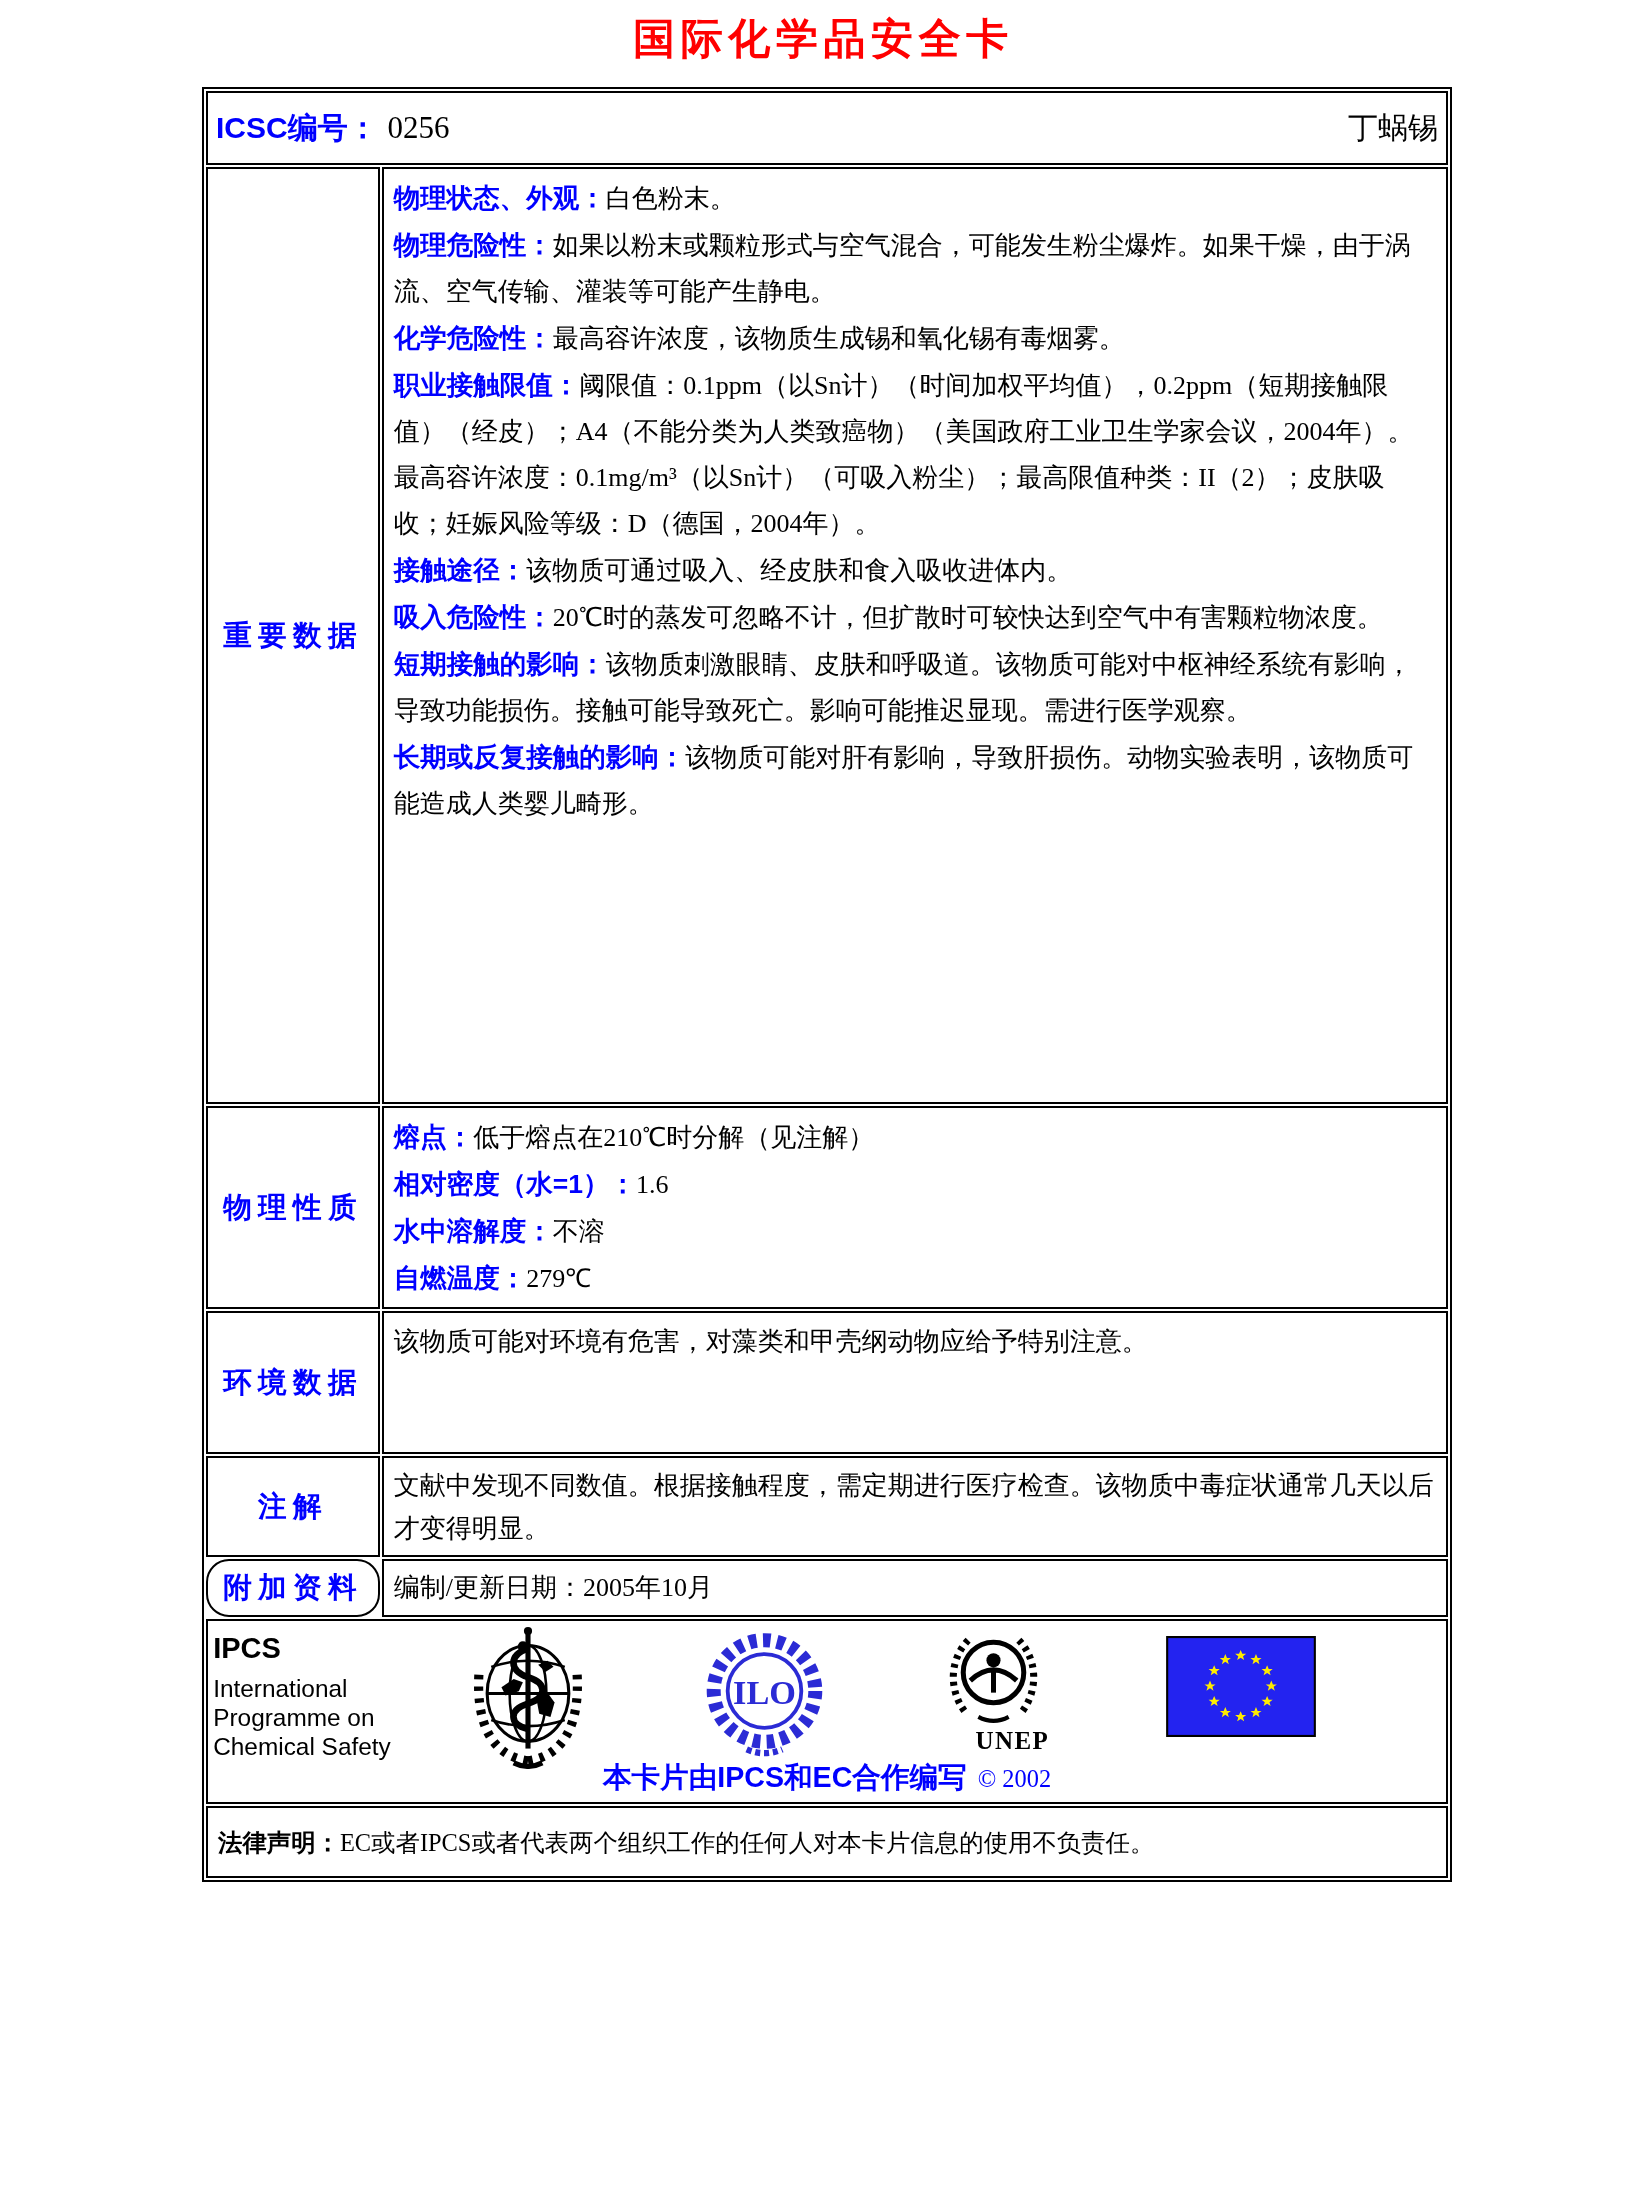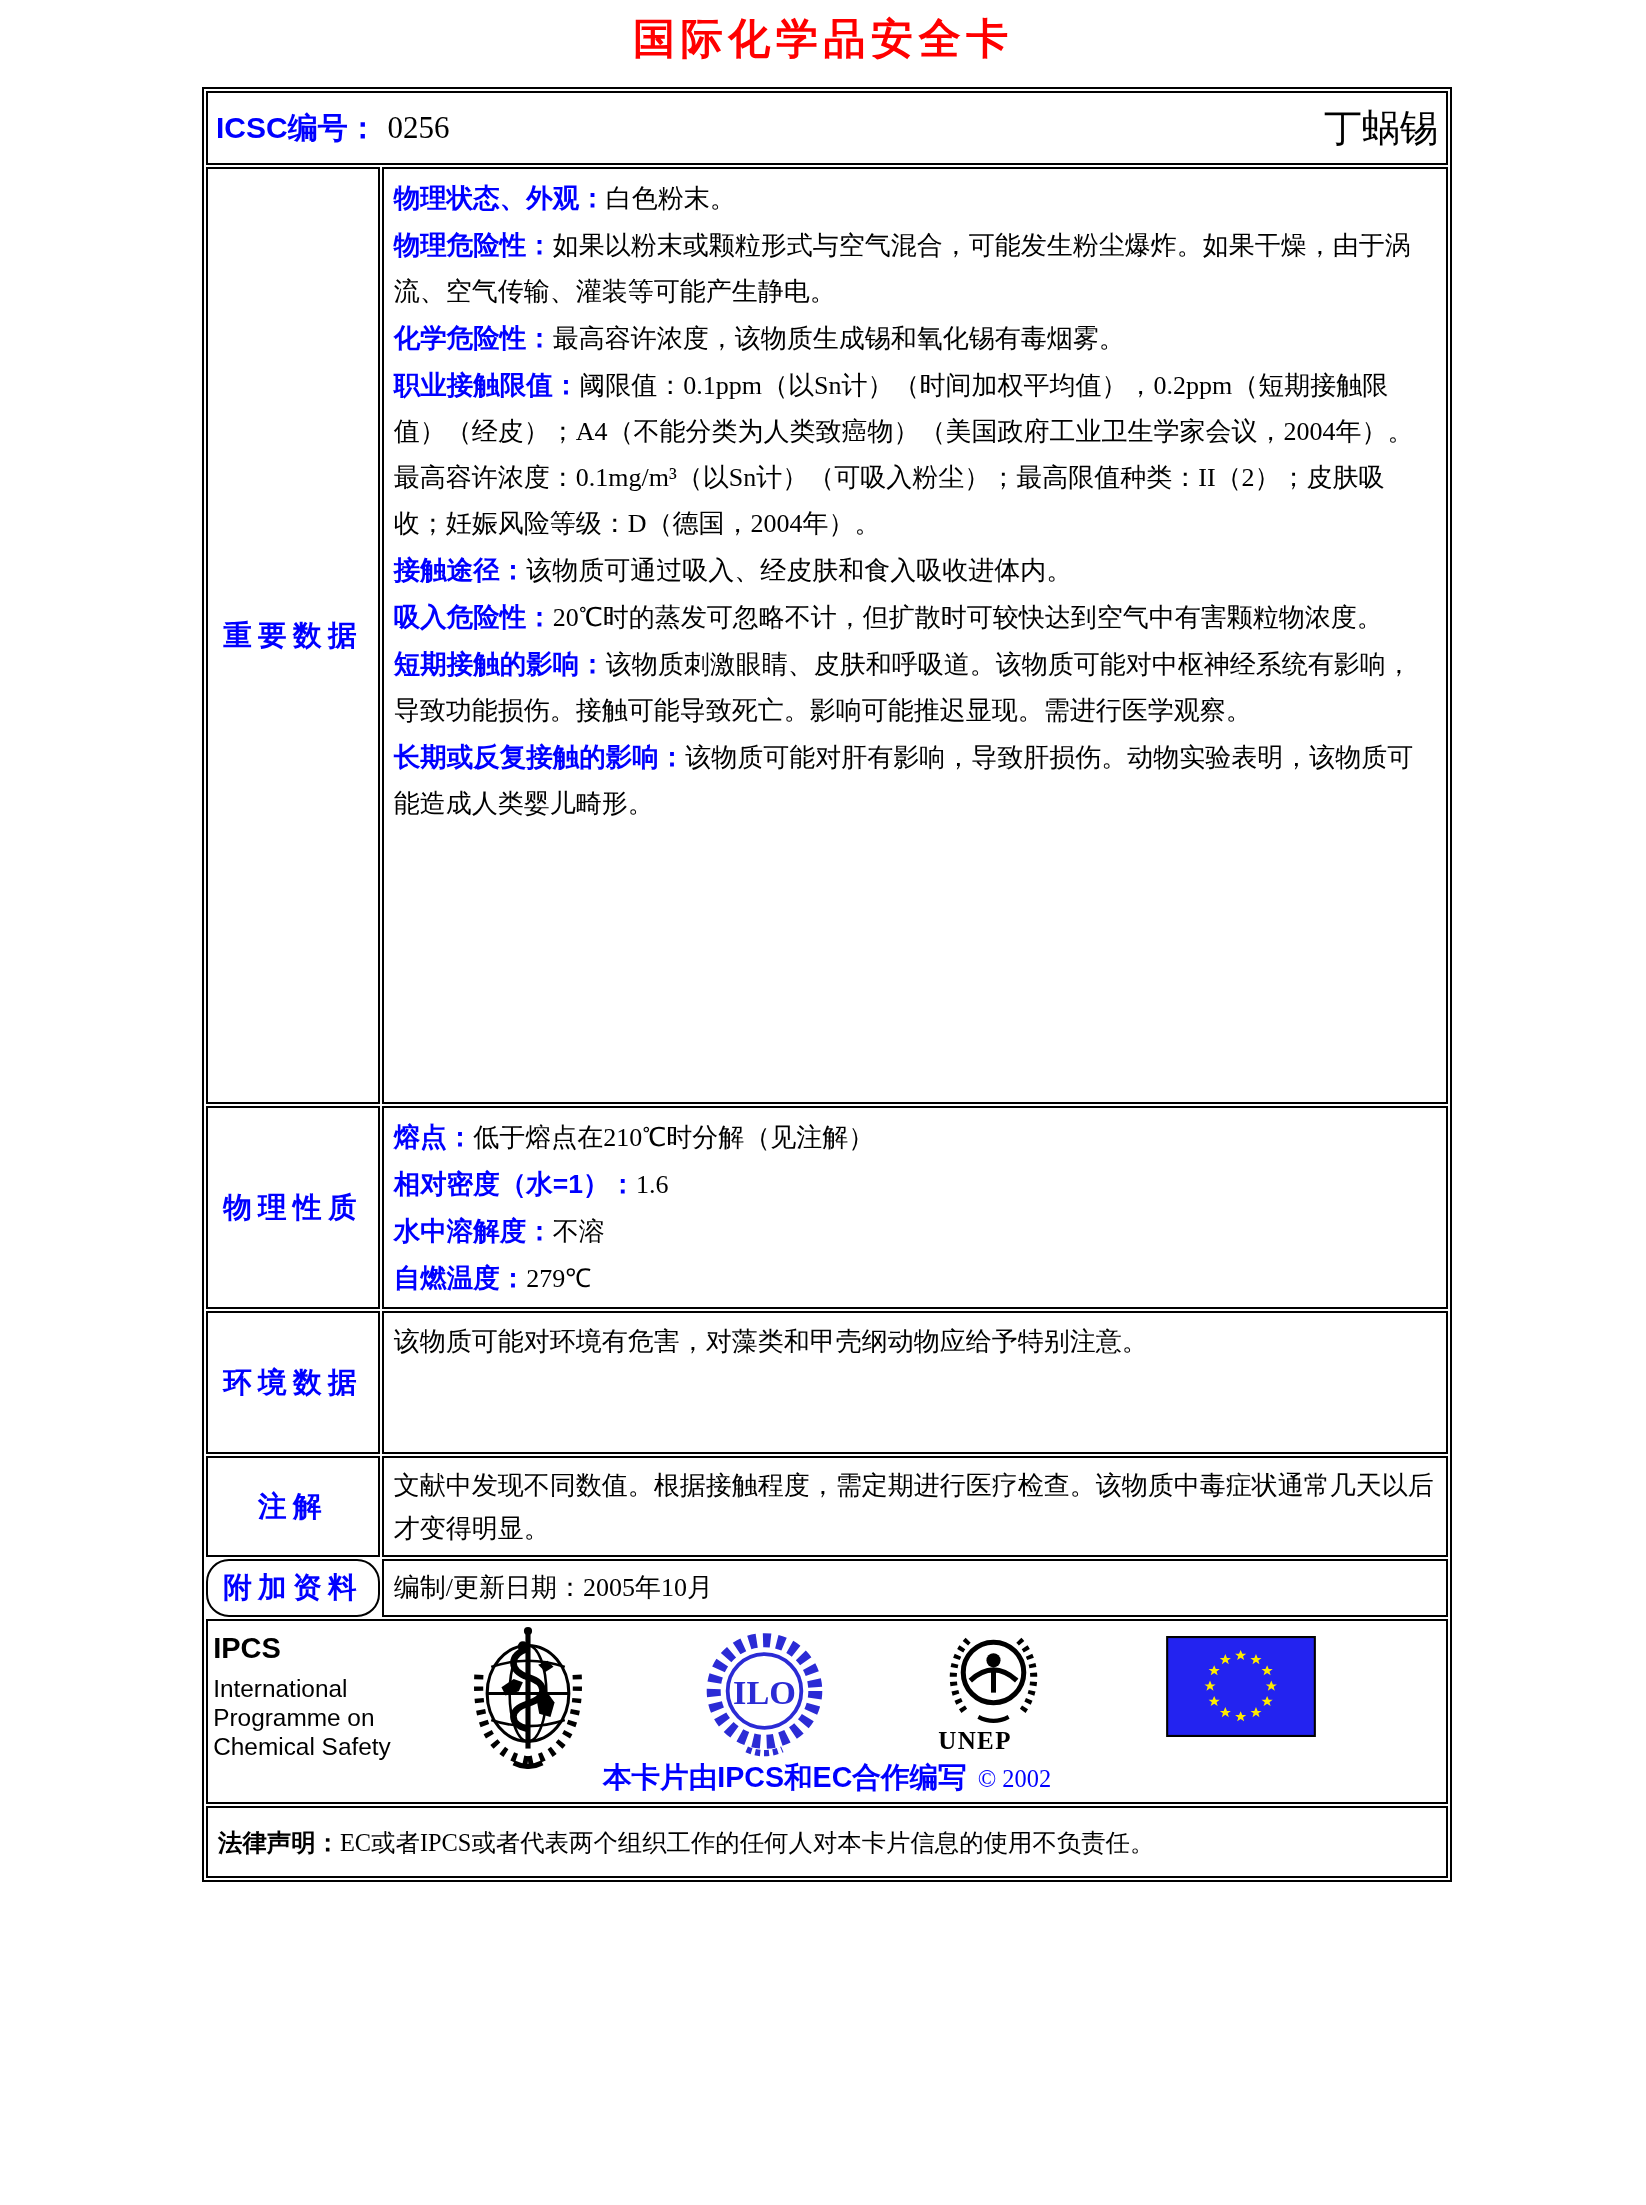--- a/index.html
+++ b/index.html
@@ -35,30 +35,30 @@
   .content p{margin:0;}
   .lbl{
     color:var(--label-blue,#00F);font-family:"Liberation Sans",sans-serif;
     font-weight:bold;font-size:26.5px;
   }
   .txt{color:var(--text-black,#000);}
   
   .hdr{display:flex;justify-content:space-between;align-items:center;height:68px;padding:0 7px;}
   .hdr .lbl{font-size:30px;}
   .hdr-num{font-size:31px;margin-left:9.8px;}
-  .hdr-name{font-size:38px;}
+  .hdr-name{font-size:30px;}
   
   .logos{display:flex;align-items:flex-start;padding:4.2px 4.2px 0 4.2px;height:145px;}
   .ipcs-block{width:189px;font-family:Liberation Sans, sans-serif;line-height:1.18;padding-top:5.6px;}
   .ipcs-title{font-size:29px;font-weight:bold;margin-bottom:9.8px;}
   .ipcs-line{font-size:24.4px;}
   .logo{flex:0 0 auto;}
   .who-logo{margin-left:64px;}
   .ilo-logo{margin-left:111px;margin-top:4.2px;}
-  .unep-block{margin-left:110px;text-align:left;}
+  .unep-block{margin-left:110px;text-align:right;}
   .unep-label{font-weight:bold;font-size:25px;letter-spacing:1.4px;margin-top:-4.2px;font-family:"Liberation Serif",serif;}
   .eu-flag{margin-left:117px;margin-top:9.8px;}
   .credit{
     text-align:center;margin-top:-8.4px;padding-bottom:4.2px;
     color:var(--label-blue,#00F);
   }
   .credit-main{font-family:"Liberation Sans",sans-serif;font-weight:bold;font-size:28.6px;}
   .credit-copy{font-size:24.4px;margin-left:11px;}
   
   .legal-cell{padding:7px 10px;font-size:24.4px;line-height:1.6;vertical-align:middle;}

